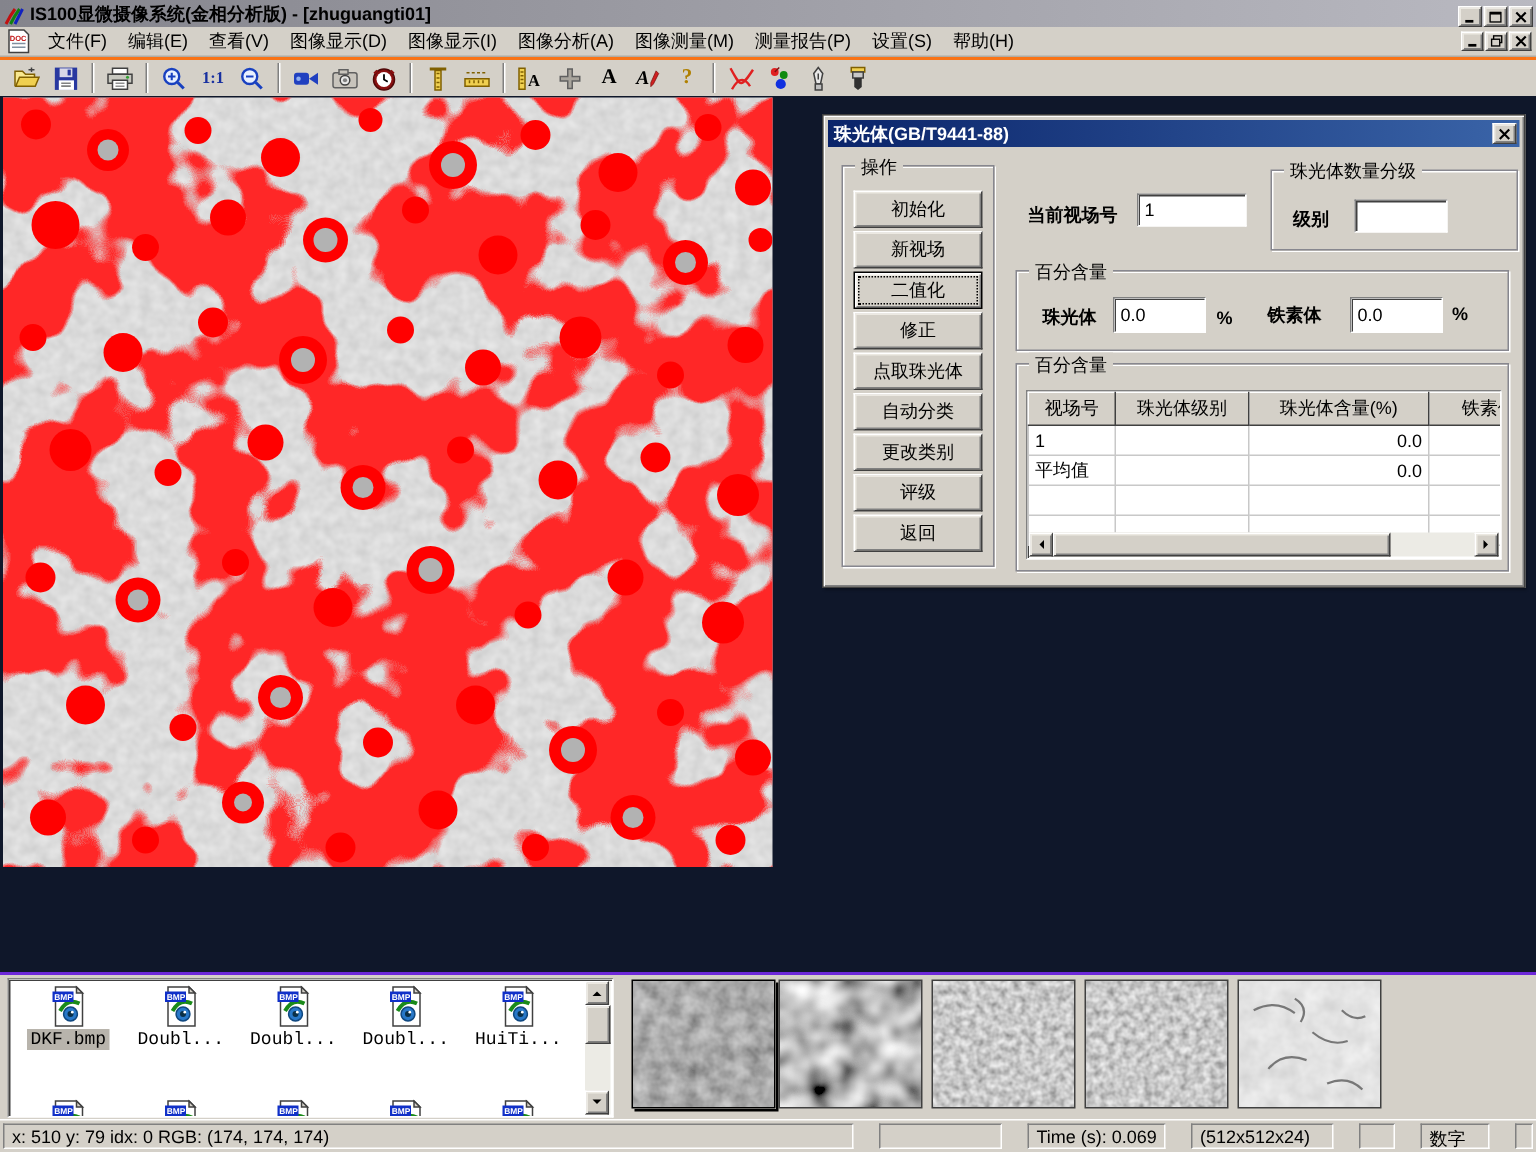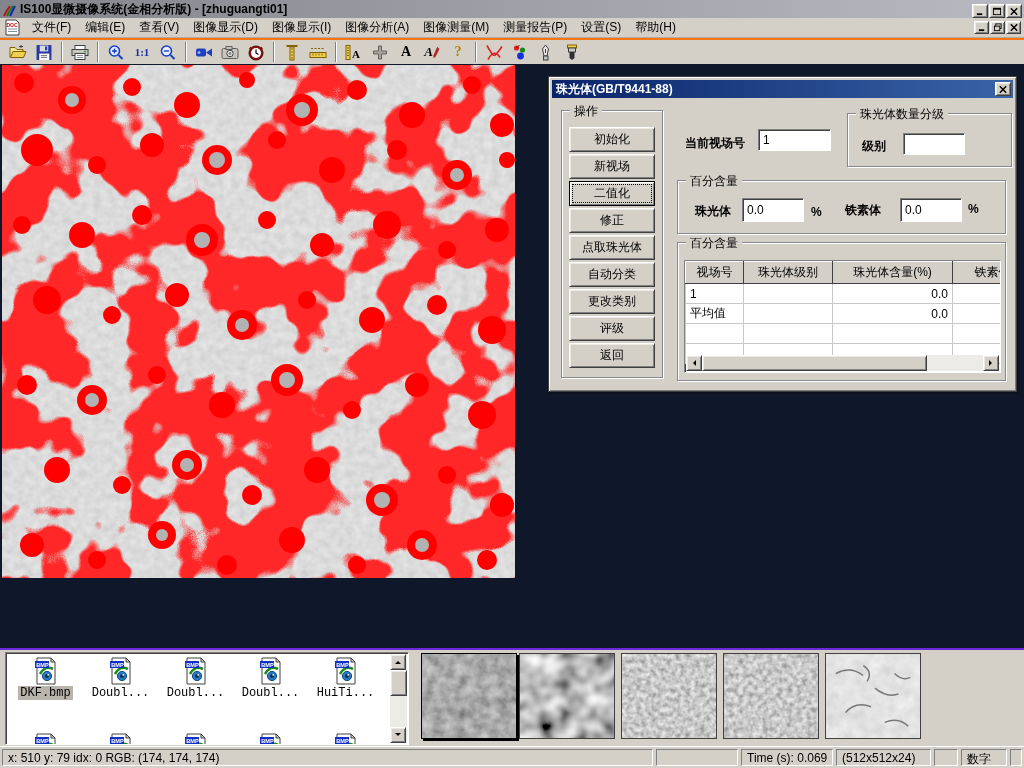--- a/index.html
+++ b/index.html
@@ -69,21 +69,21 @@
   .filerow { position:absolute; left:2px; width:380px; display:flex; }
   .file-item { width:75px; display:flex; flex-direction:column; align-items:center; }
   .file-ico { width:24px; height:28px; }
   .file-label { font-size:12px; font-family:"Liberation Mono","DejaVu Sans Mono",monospace; margin-top:1px; padding:0 2px; white-space:nowrap; }
   .file-label.sel { background:#b8b4ac; }
   .thumb { position:absolute; top:3px; width:96px; height:86px; border:1px solid #404040; }
   .thumb.sel { border:1px solid #000; box-shadow:2px 2px 0 #000; }
   .thumb svg { width:100%; height:100%; display:block; }
 
   
-  #statusbar { position:absolute; left:0; top:746px; width:1024px; height:22px; background:#d4d0c8; border-top:1px solid #fff; display:flex; align-items:center; padding:2px 2px; gap:3px; font-size:12px; }
+  #statusbar { position:absolute; left:0; top:746px; width:1024px; height:22px; background:#d4d0c8; border-top:1px solid #fff; display:flex; align-items:center; padding:2px 2px; gap:17px; font-size:12px; }
   .spanel { height:17px; border:1px solid; border-color:#808080 #ffffff #ffffff #808080; padding:1px 5px; white-space:nowrap; overflow:hidden; }
 </style>
 </head>
 <body>
 
 <svg width="0" height="0" style="position:absolute">
   <defs>
     <symbol id="sym-bmp" viewBox="0 0 24 28">
       <path d="M3 1 H17 L21 5 V27 H3 Z" fill="#ffffff" stroke="#404040" stroke-width="1"></path>
       <path d="M17 1 L17 5 H21 Z" fill="#d4d0c8" stroke="#404040" stroke-width="1"></path>

